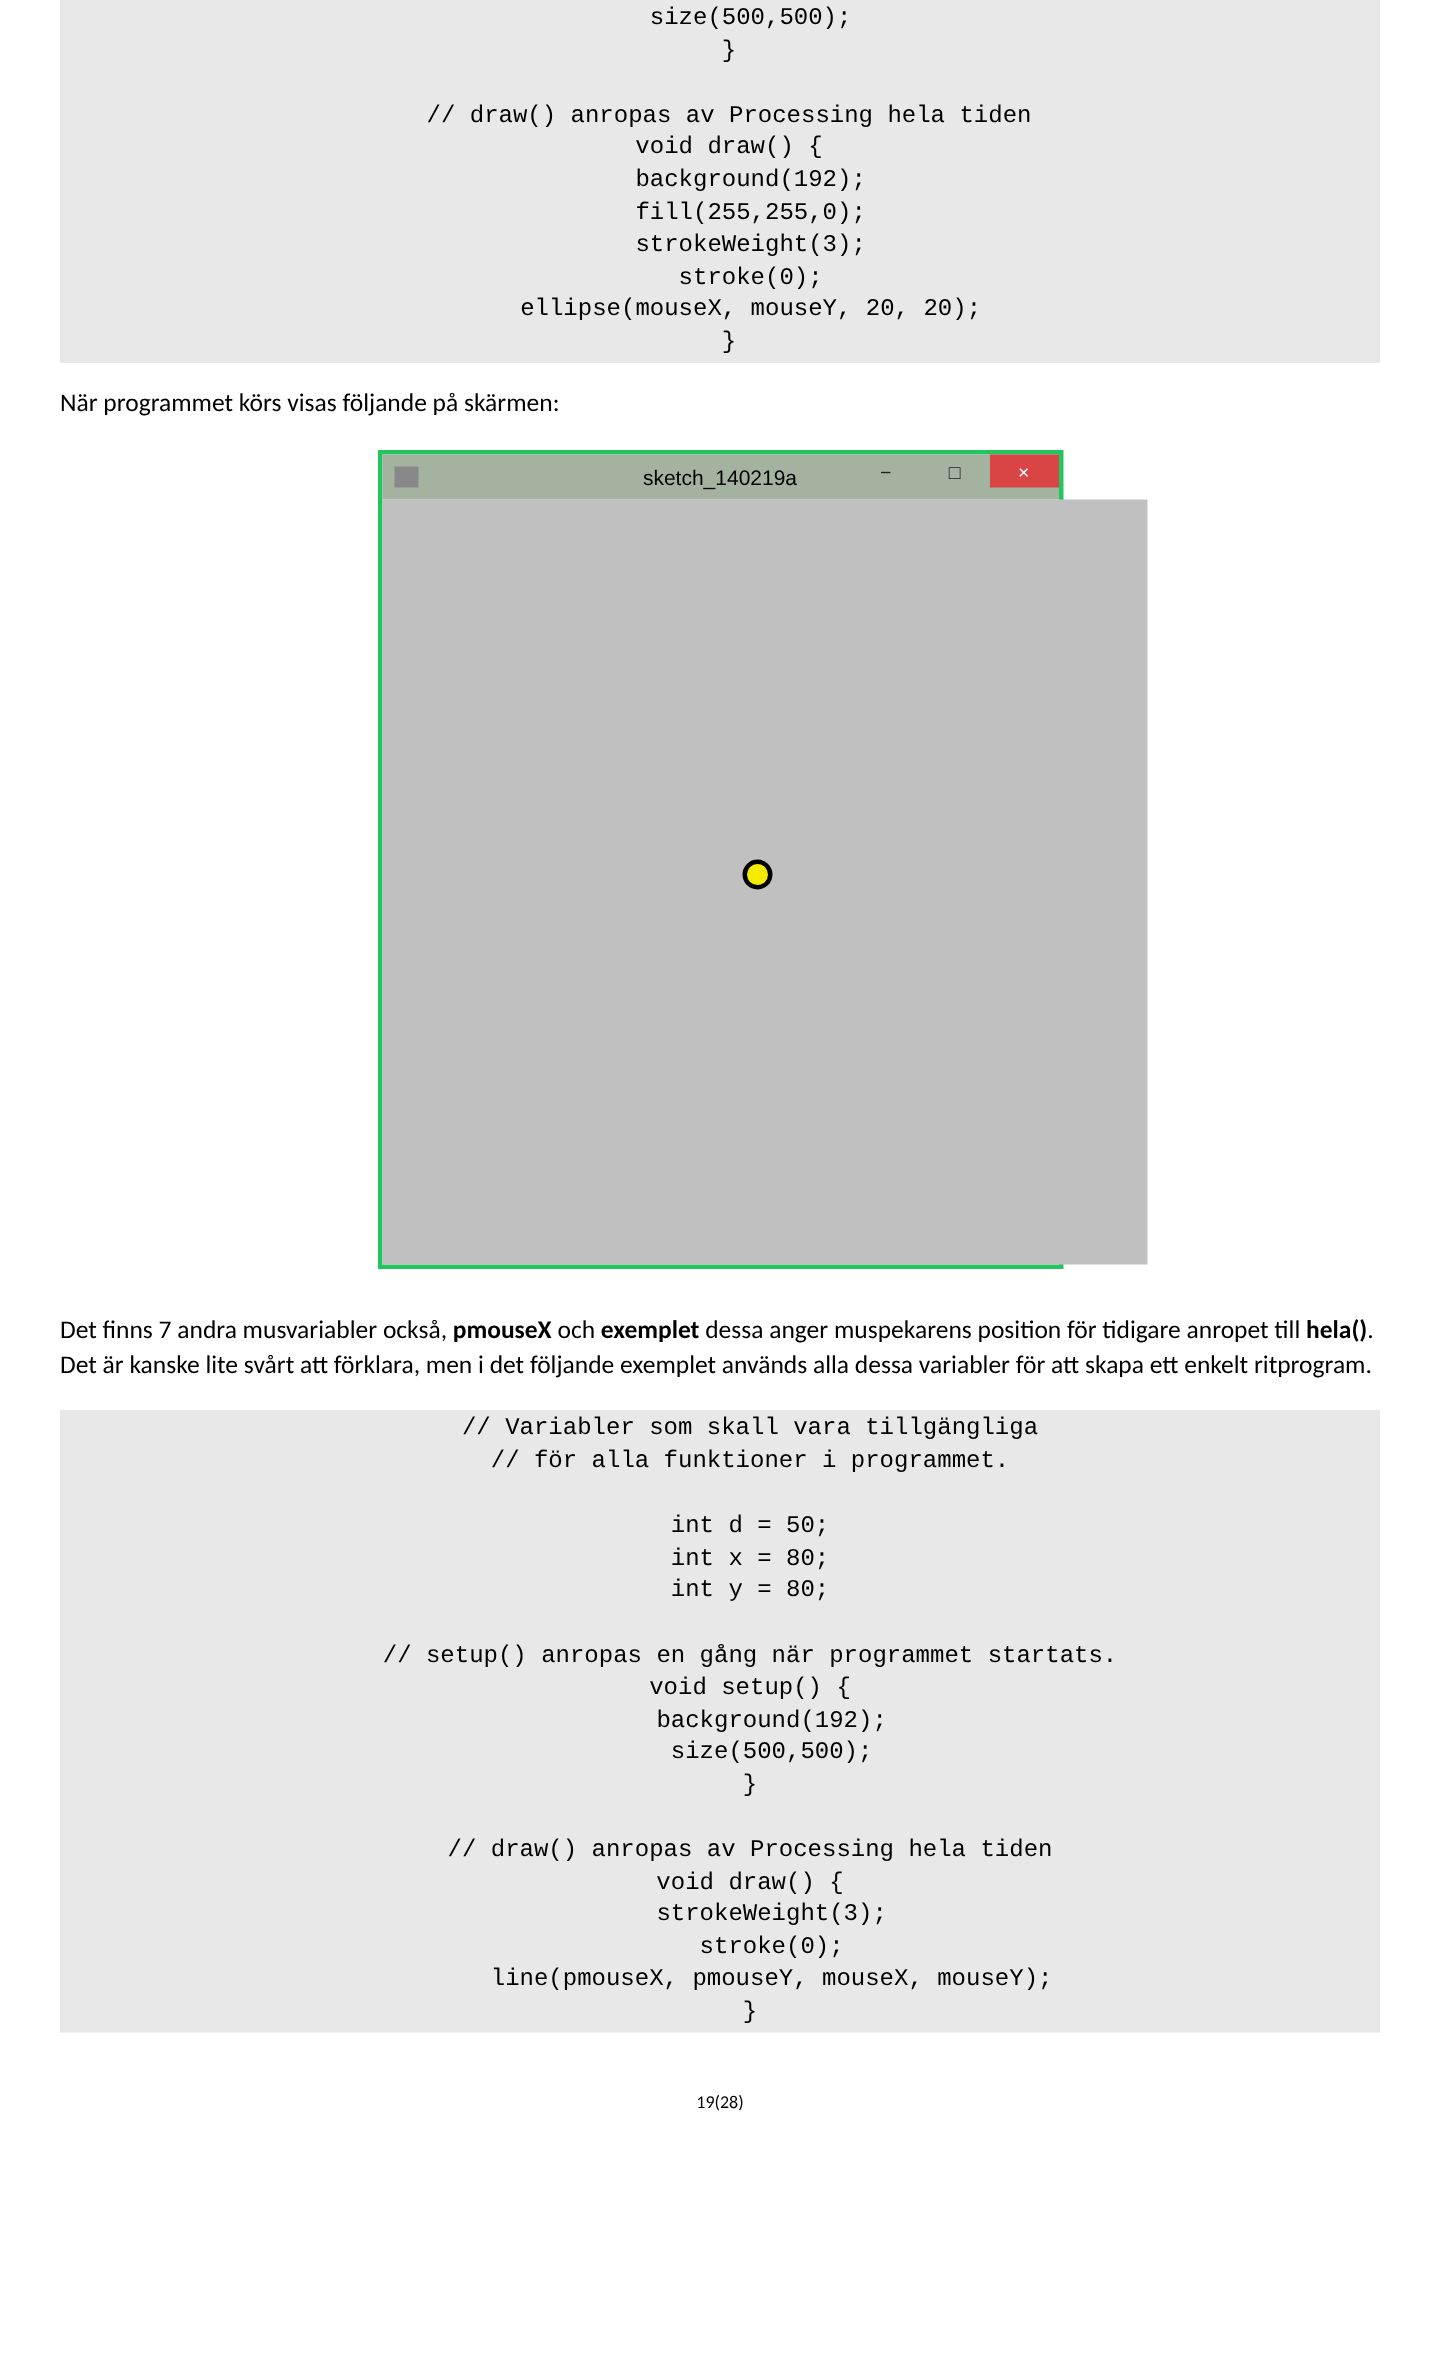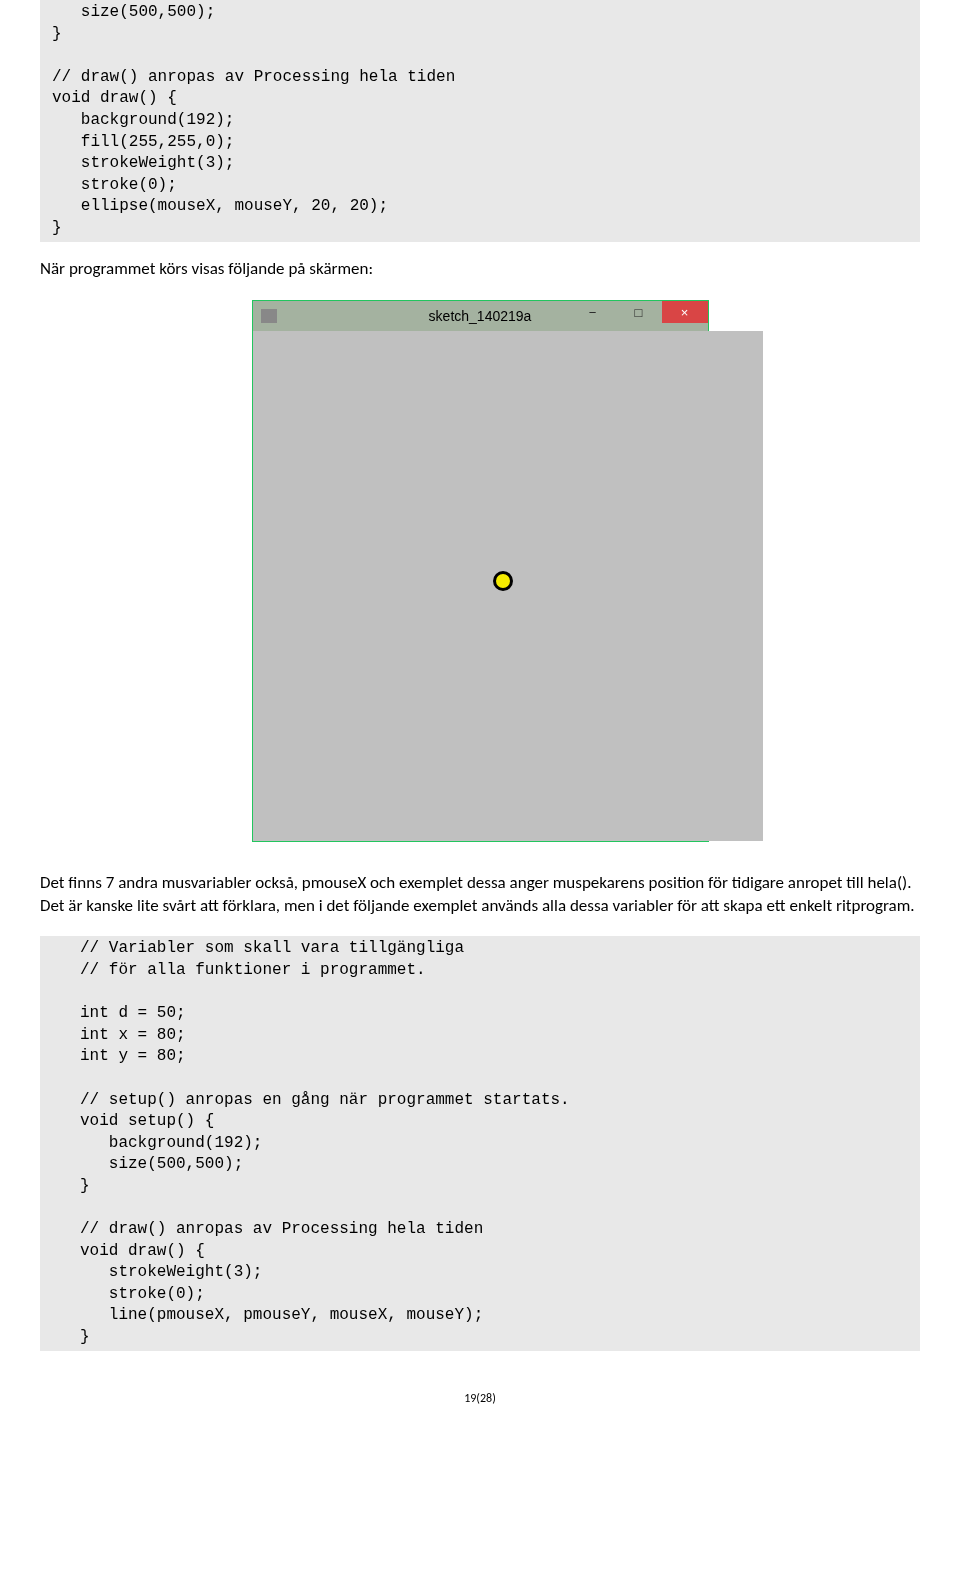--- a/index.html
+++ b/index.html
@@ -13,34 +13,35 @@
     width: 960px;
   }
   .code-block {
     background: #e8e8e8;
     font-family: Consolas, "Courier New", monospace;
     font-size: 16px;
     white-space: pre;
     padding: 2px 0 2px 12px;
     line-height: 1.35;
     margin: 0;
+    text-align: center;
   }
   .body-text {
     margin: 16px 0 10px 0;
     line-height: 1.35;
   }
-  .bold { font-weight: normal; }
+  .bold { font-weight: bold; }
   .window-wrapper {
     display: flex;
     justify-content: center;
     margin: 20px 0 30px 0;
   }
   .window {
     width: 457px;
-    border: 1px solid #22c55e;
+    border: 3px solid #22c55e;
   }
   .titlebar {
     height: 30px;
     background: #a4b2a0;
     display: flex;
     align-items: center;
     position: relative;
   }
   .win-icon {
     width: 16px; height: 14px;

